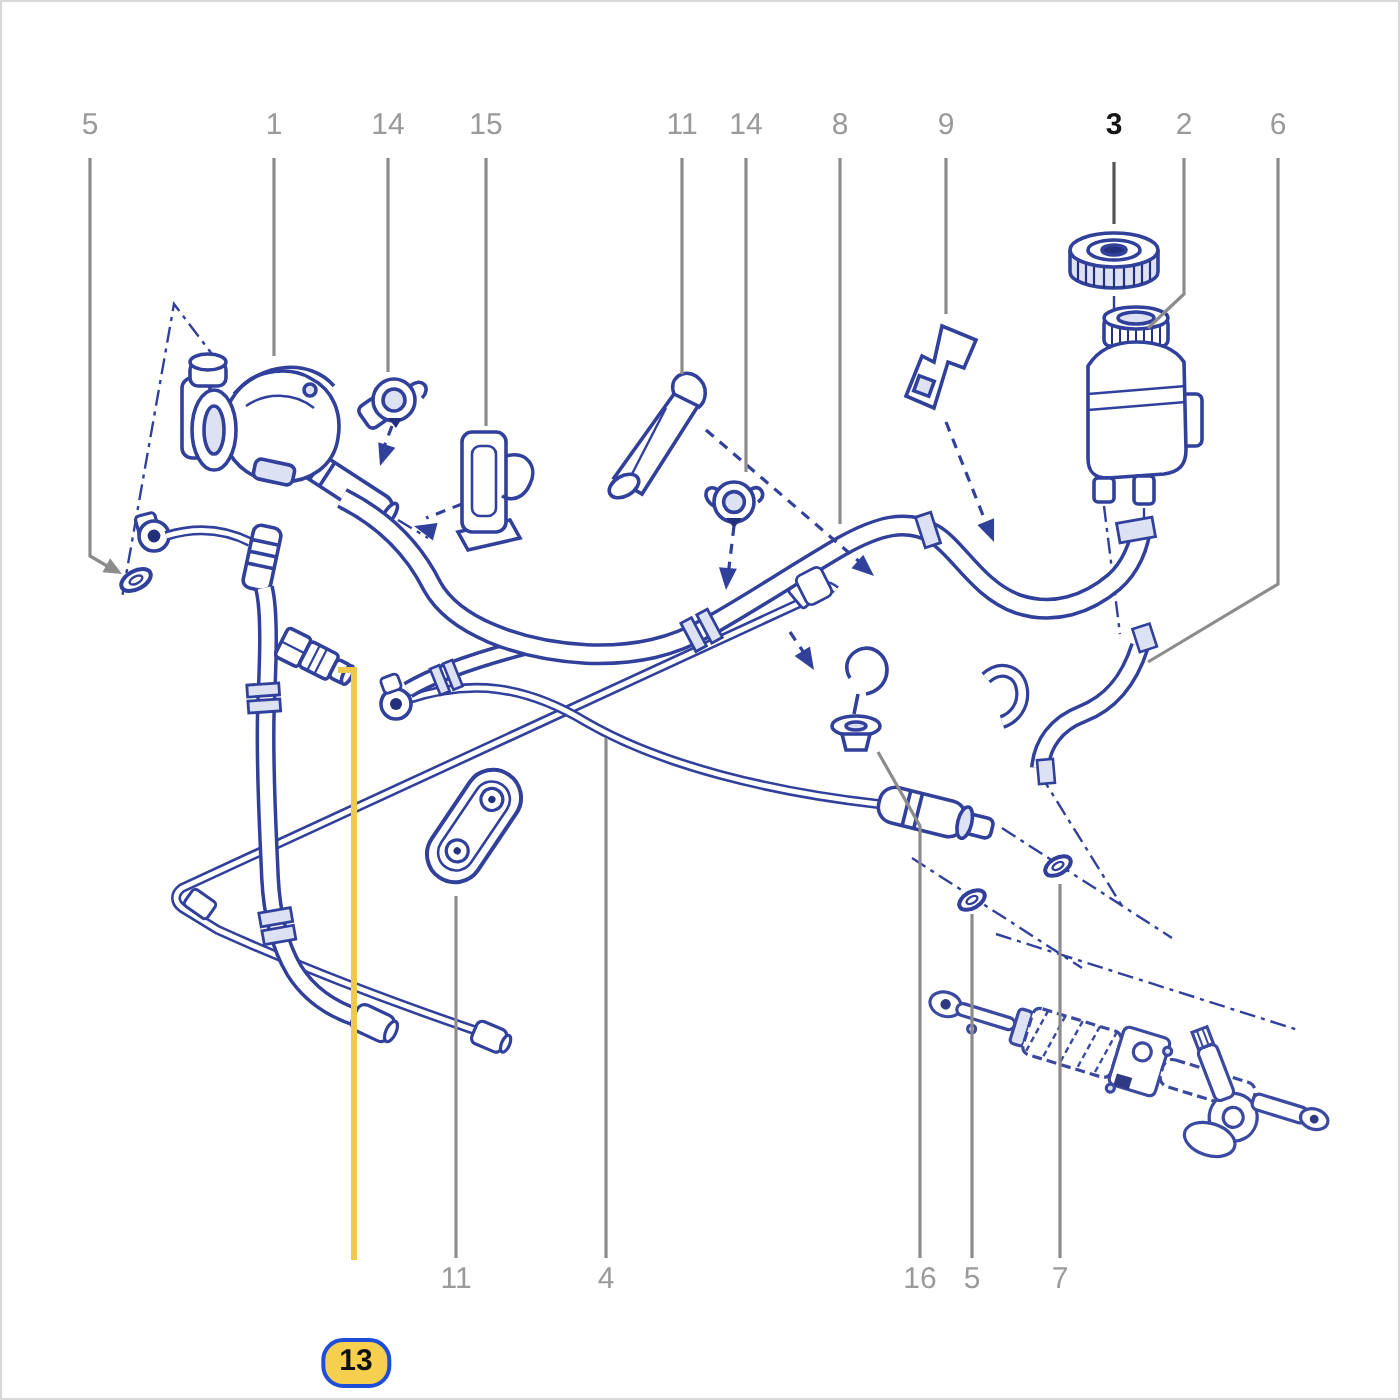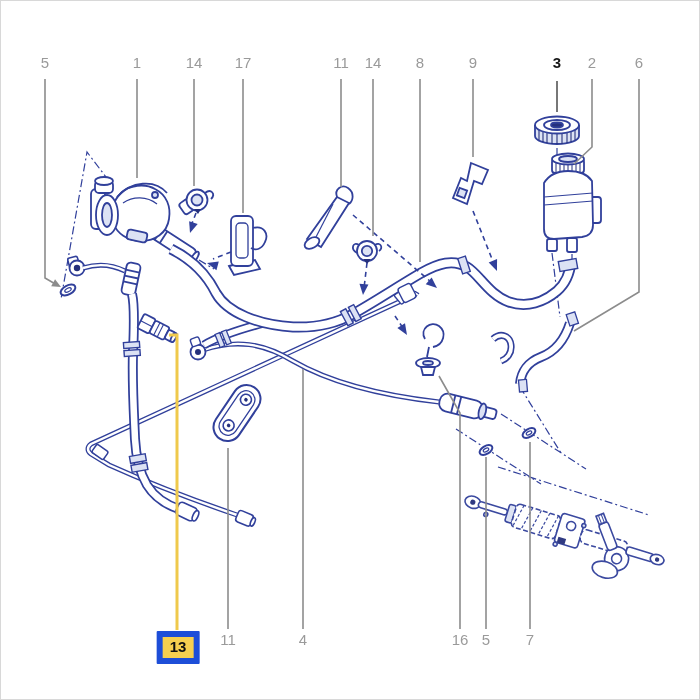--- a/index.html
+++ b/index.html
@@ -11,22 +11,22 @@
   svg.diagram{position:absolute;left:0;top:0;}
   .lbl{
     position:absolute;transform:translateX(-50%);
     font-size:15px;line-height:18px;color:#9a9a9a;
     user-select:none;white-space:nowrap;
   }
   .top-row{top:53px;}
   .bottom-row{top:630px;}
   .em{color:#161616;font-weight:700;}
   .hl{
-    background:#f6cf4f;border:6px solid #1d4ed8;color:#111111;
-    font-weight:700;padding:1px 7px 2px 7px;border-radius:1px;
+    background:#f6cf4f;border:2px solid #1d4ed8;color:#111111;
+    font-weight:700;padding:1px 7px 2px 7px;border-radius:11px;margin-top:38px;
   }
 </style>
 </head>
 <body>
 
 <div class="frame">
 
   <svg class="diagram" width="700" height="700" viewBox="0 0 700 700">
 
     <g stroke="#31409B" stroke-width="1.2" fill="none" stroke-dasharray="8,3,2,3">
@@ -341,21 +341,21 @@
       <line x1="529" y1="441" x2="529" y2="628"></line>
     </g>
     <polygon points="60,286 56,277 64,277" transform="rotate(-61 60 286)" fill="#8C8C8C"></polygon>
 
     <path d="M168,334 L176,334 L176,629" stroke="#EFC94C" stroke-width="3" fill="none"></path>
   </svg>
 
   <div class="lbl top-row" style="left:44px">5</div>
   <div class="lbl top-row" style="left:136px">1</div>
   <div class="lbl top-row" style="left:193px">14</div>
-  <div class="lbl top-row" style="left:242px">17</div>
+  <div class="lbl top-row" style="left:242px">15</div>
   <div class="lbl top-row" style="left:340px">11</div>
   <div class="lbl top-row" style="left:372px">14</div>
   <div class="lbl top-row" style="left:419px">8</div>
   <div class="lbl top-row" style="left:472px">9</div>
   <div class="lbl top-row em" style="left:556px">3</div>
   <div class="lbl top-row" style="left:591px">2</div>
   <div class="lbl top-row" style="left:638px">6</div>
 
   <div class="lbl bottom-row hl" style="left:177px">13</div>
   <div class="lbl bottom-row" style="left:227px">11</div>

